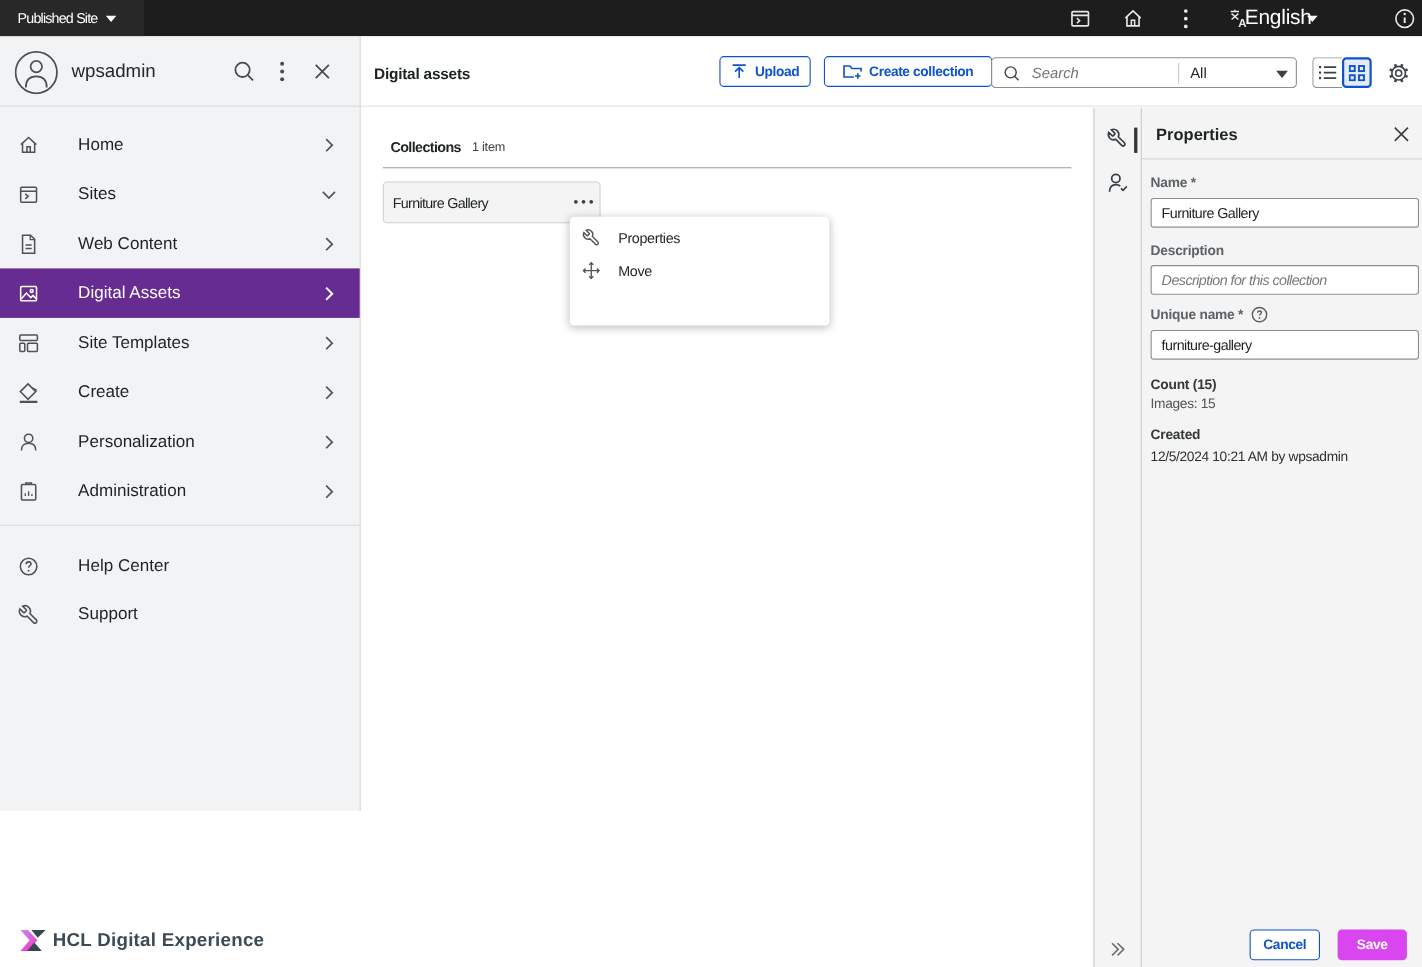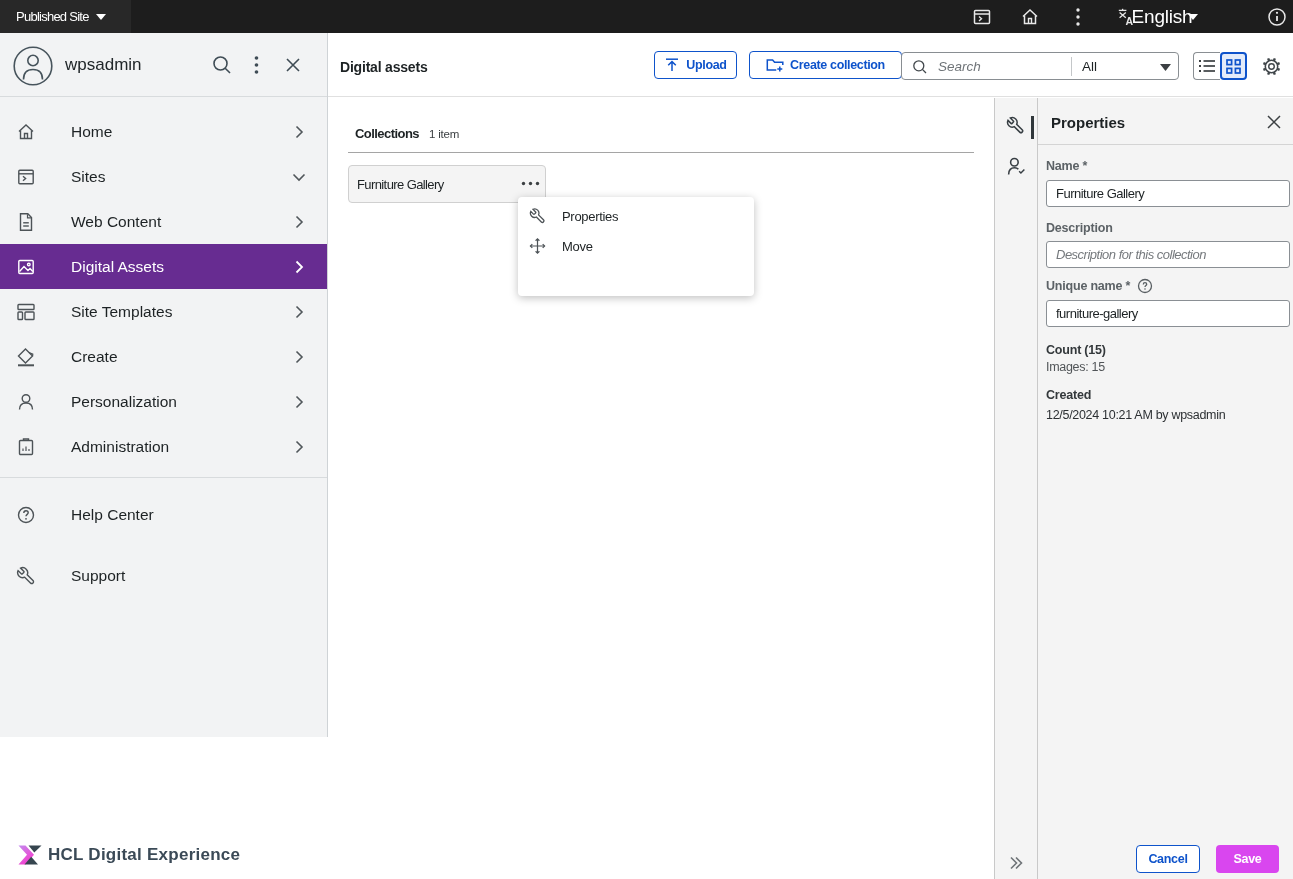--- a/index.html
+++ b/index.html
@@ -252,21 +252,21 @@
   <div id="sbdiv2"></div>
 
   <div class="navrow" style="top:459px;">
     <svg class="ic" viewBox="0 0 20 20" fill="none" stroke="#4d5357" stroke-width="1.4">
       <circle cx="10" cy="10" r="7.5"></circle>
       <path d="M7.8 8 C7.8 6.6 8.8 5.8 10 5.8 C11.3 5.8 12.2 6.6 12.2 7.8 C12.2 9.3 10 9.4 10 11.2"></path>
       <circle cx="10" cy="13.8" r="0.9" fill="#4d5357" stroke="none"></circle>
     </svg>
     <span class="lbl">Help Center</span>
   </div>
-  <div class="navrow" style="top:520px;padding-left:23px;">
+  <div class="navrow" style="top:503px;padding-left:23px;">
     <svg class="ic" viewBox="0 0 24 24" fill="none" stroke="#4d5357" stroke-width="1.7">
       <path d="M14.7 6.3a1 1 0 0 0 0 1.4l1.6 1.6a1 1 0 0 0 1.4 0l3.77-3.77a6 6 0 0 1-7.94 7.94l-6.91 6.91a2.12 2.12 0 0 1-3-3l6.91-6.91a6 6 0 0 1 7.94-7.94l-3.76 3.76z" transform="matrix(-1,0,0,1,24,0)"></path>
     </svg>
     <span class="lbl">Support</span>
   </div>
 
   <div id="sblogo">
     <svg width="25" height="20" viewBox="0 0 25 20">
       <defs>
           <linearGradient id="hclg" x1="0" y1="0" x2="0.6" y2="1">

